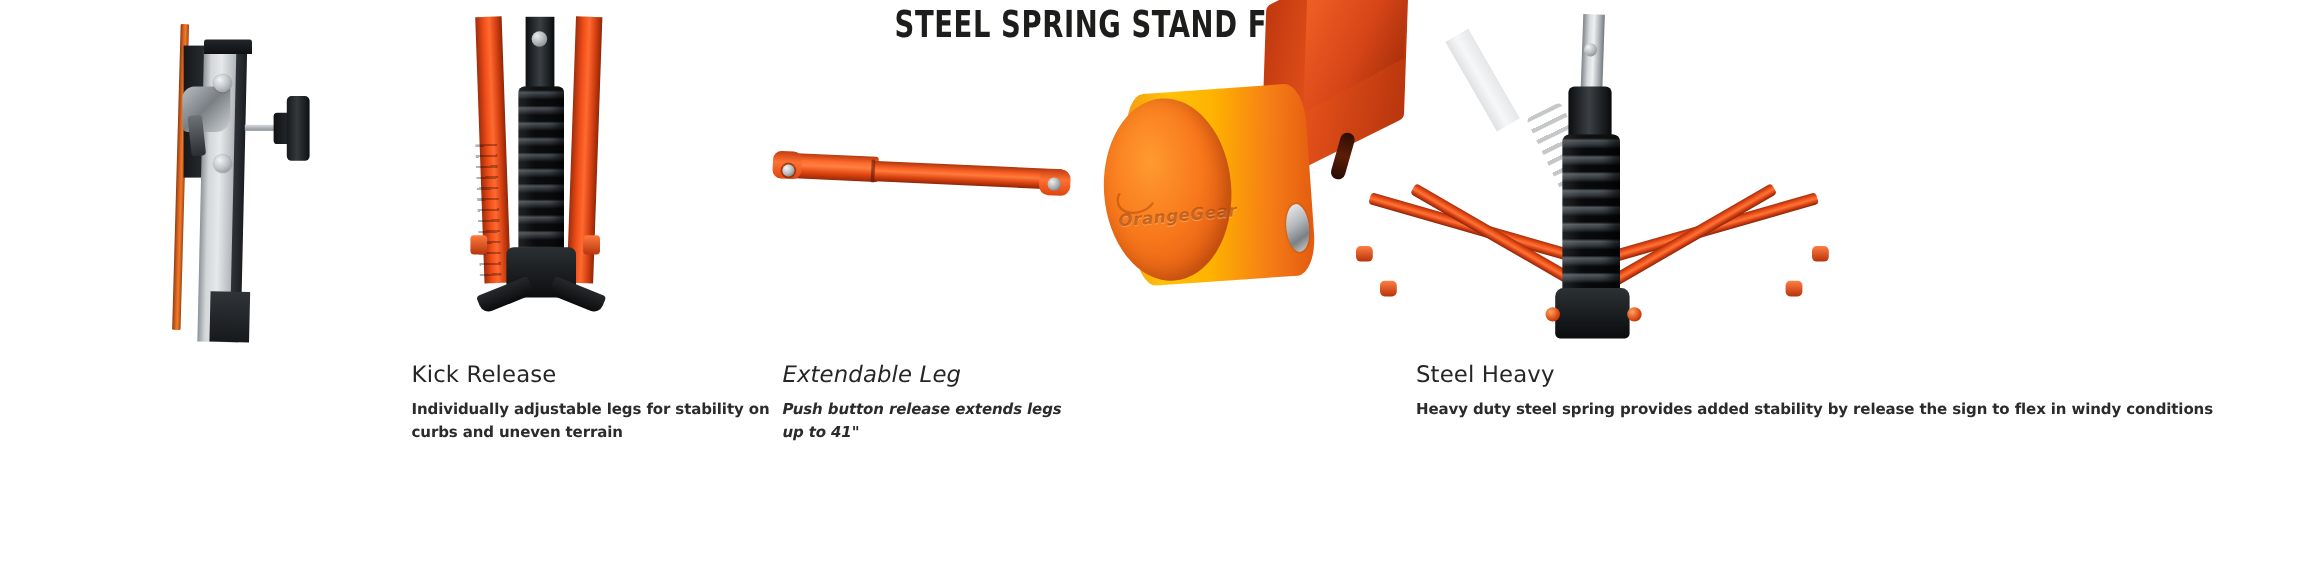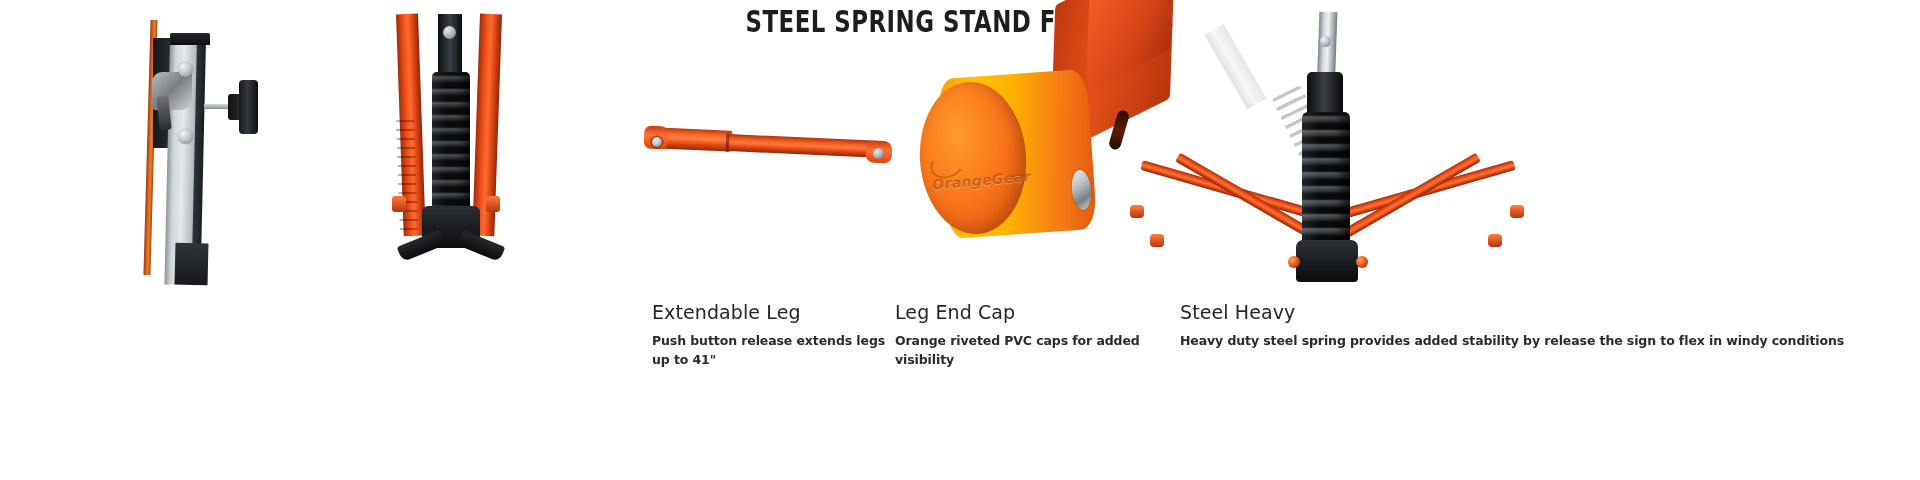--- a/index.html
+++ b/index.html
@@ -240,21 +240,21 @@
   .kr-tab {
     position: absolute;
     width: 14px; height: 16px;
     background: linear-gradient(180deg,#ff7a3c 0%,#b8360f 100%);
     border-radius: 3px;
   }
   .kr-tab.t1 { left: 52px;  top: 196px; }
   .kr-tab.t2 { left: 146px; top: 196px; }
 
   
-  .f3 { left: 640px; width: 250px; }
+  .f3 { left: 640px; width: 250px; font-style: italic; }
   .f3 .caption { top: 300px; left: 12px; }
 
   .el-outer {               
     position: absolute;
     left: 10px; top: 127px;
     width: 82px; height: 21px;
     background: linear-gradient(180deg,#b8390f 0%,#ff6a2c 28%,#ff8042 46%,#e1440f 74%,#93290a 100%);
     border-radius: 4px 2px 2px 4px;
     transform: rotate(2.6deg);
     transform-origin: left center;
@@ -512,20 +512,24 @@
       <div class="kr-notches"></div>
       <div class="kr-shaft"></div>
       <div class="kr-bolt"></div>
       <div class="kr-spring"></div>
       <div class="kr-tab t1"></div>
       <div class="kr-tab t2"></div>
       <div class="kr-hub"></div>
       <div class="kr-foot lf"></div>
       <div class="kr-foot rf"></div>
     </div>
+    <div class="caption">
+      <div class="cap-title">Kick Release</div>
+      <div class="cap-body">Individually adjustable legs for stability on curbs and uneven terrain</div>
+    </div>
   </div>
 
   <div class="feature f3">
     <div class="photo">
       <div class="el-outer"></div>
       <div class="el-inner"></div>
       <div class="el-seam"></div>
       <div class="el-endL"></div>
       <div class="el-endR"></div>
       <div class="el-button"></div>
@@ -540,24 +544,20 @@
   <div class="feature f4">
     <div class="photo">
       <div class="ec-tube"></div>
       <div class="ec-tube-top"></div>
       <div class="ec-slot"></div>
       <div class="ec-cap-body"></div>
       <div class="ec-cap-face"></div>
       <div class="ec-logo-swoosh"></div>
       <div class="ec-logo">OrangeGear</div>
       <div class="ec-rivet"></div>
-    </div>
-    <div class="caption">
-      <div class="cap-title">Leg End Cap</div>
-      <div class="cap-body">Orange riveted PVC caps for added visibility</div>
     </div>
   </div>
 
   <div class="feature f5">
     <div class="photo">
       <div class="ss-ghost-mast"></div>
       <div class="ss-ghost-spring"></div>
       <div class="ss-arm a1"></div>
       <div class="ss-arm a2"></div>
       <div class="ss-arm a3"></div>

